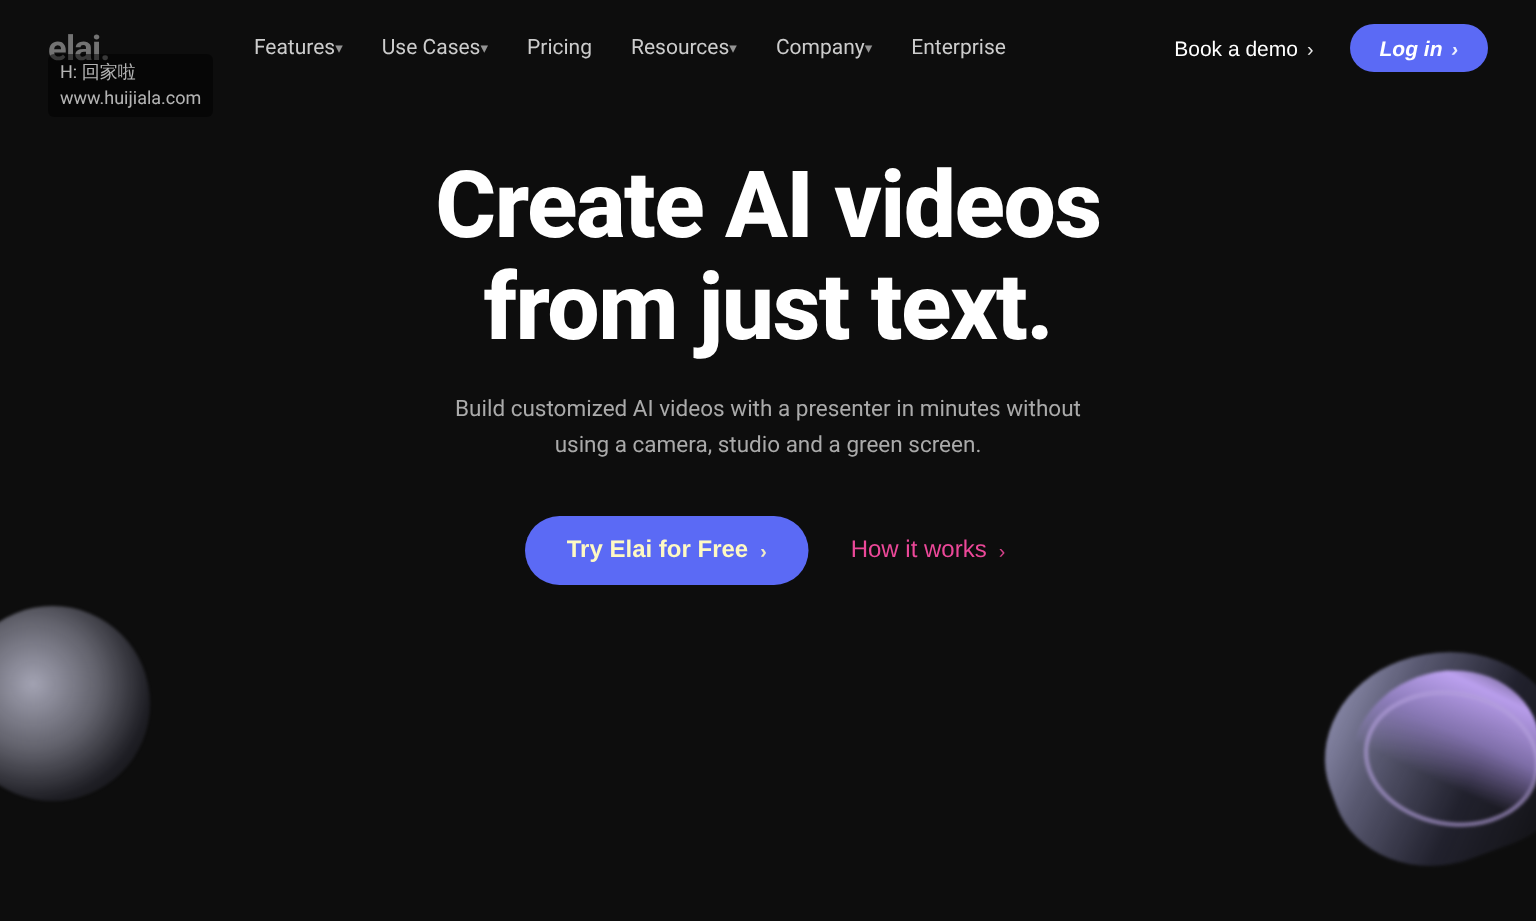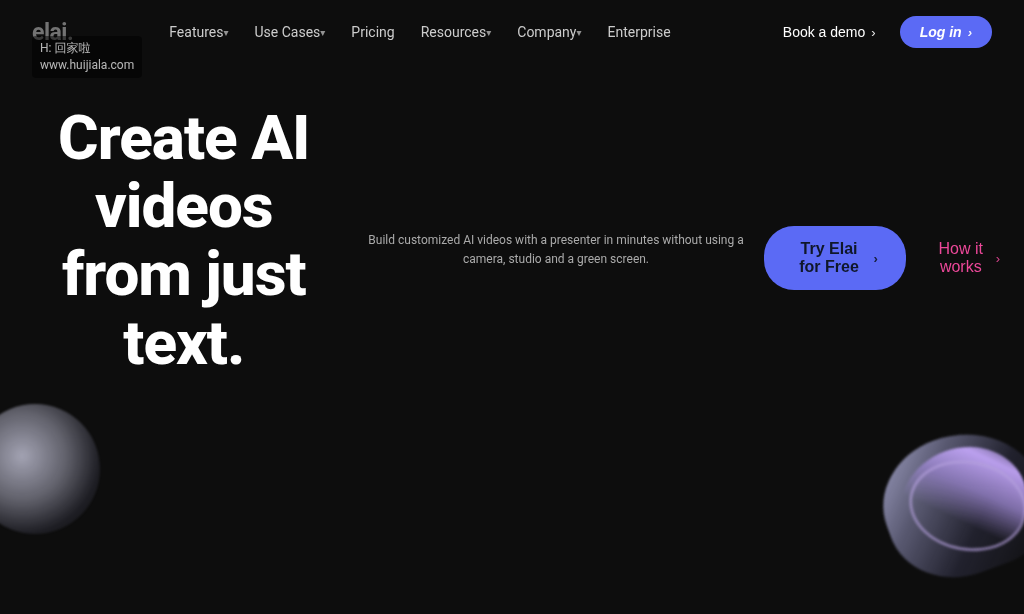--- a/index.html
+++ b/index.html
@@ -163,60 +163,60 @@
 
     .watermark-text {
       font-size: 12px;
       color: rgba(255,255,255,0.7);
       line-height: 1.4;
     }
 
     
     .hero {
       display: flex;
-      flex-direction: row;
+      flex-direction: column;
       align-items: center;
       justify-content: center;
       text-align: center;
       padding: 40px 20px 0;
       position: relative;
       z-index: 5;
     }
 
     .hero-title {
       font-size: 62px;
       font-weight: 800;
       line-height: 1.1;
       color: #ffffff;
       letter-spacing: -1px;
       max-width: 700px;
     }
 
     .hero-subtitle {
       margin-top: 20px;
-      font-size: 12px;
+      font-size: 15px;
       color: #aaaaaa;
       line-height: 1.6;
       max-width: 420px;
     }
 
     .hero-cta {
       display: flex;
       align-items: center;
       gap: 24px;
       margin-top: 36px;
     }
 
     .btn-try {
       display: flex;
       align-items: center;
       gap: 8px;
       padding: 14px 28px;
       background: #5b6af5;
-      color: #0f172a;
+      color: #fef9c3;
       border: none;
       border-radius: 30px;
       font-size: 16px;
       font-weight: 600;
       cursor: pointer;
     }
 
     .btn-how {
       display: flex;
       align-items: center;

